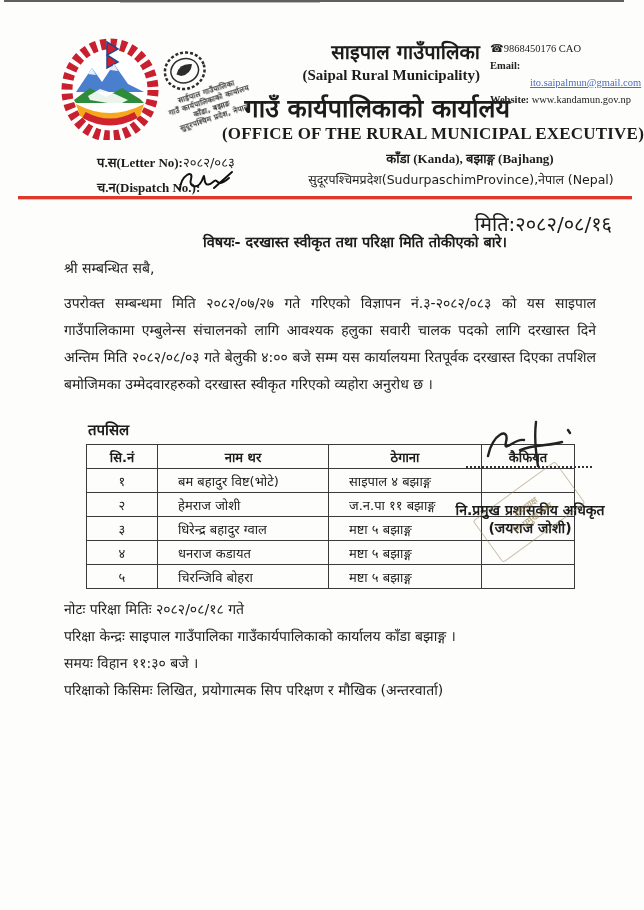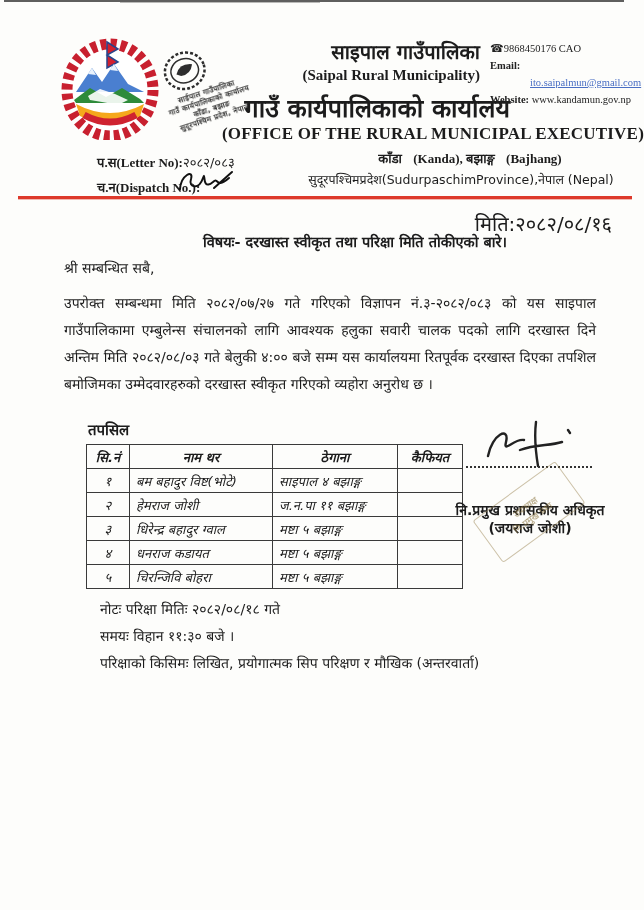--- a/index.html
+++ b/index.html
@@ -26,48 +26,48 @@
   .contact{position:absolute;left:490px;top:40px;width:150px;font-family:"Liberation Serif",serif;font-size:10.5px;line-height:17px;color:#222;}
   .contact .phone-icon{font-size:11px;}
   .contact a{color:#4a6fc4;text-decoration:underline;margin-left:40px;}
   .contact b{font-weight:bold;}
 
   
   .meta-left{position:absolute;left:64px;top:150px;font-size:13px;line-height:25px;}
   .meta-left .lbl-en{font-family:"Liberation Serif",serif;font-weight:bold;margin-left:33px;}
   .dispatch-scribble{position:absolute;left:172px;top:163px;}
   .addr1{position:absolute;left:320px;top:149px;width:300px;text-align:center;font-size:13px;font-weight:bold;}
-  .addr1 .en{font-family:"Liberation Serif",serif;padding-left:8px;}
+  .addr1 .en{font-family:"Liberation Serif",serif;}
   .addr2{position:absolute;left:296px;top:171px;width:330px;text-align:center;font-size:12.5px;}
   .red-rule{position:absolute;left:18px;top:196px;width:614px;height:3px;background:#dd392b;box-shadow:0 1px 0 rgba(221,57,43,.35);}
 
   .date-line{position:absolute;left:360px;top:210px;width:252px;text-align:right;font-size:20px;}
   .subject{position:absolute;left:0;top:231px;width:644px;text-align:center;font-size:14.5px;font-weight:bold;padding-left:33px;}
   .salutation{position:absolute;left:64px;top:258px;font-size:14px;}
   .body-par{position:absolute;left:64px;top:290px;width:532px;font-size:14px;line-height:27px;text-align:justify;}
 
   .tapasil{position:absolute;left:88px;top:419px;font-size:15px;font-weight:bold;}
   table.cand{position:absolute;left:86px;top:444px;border-collapse:collapse;font-size:13px;}
-  table.cand td,table.cand th{border:1.6px solid #3a3a3a;padding:1px 6px;height:21px;white-space:nowrap;font-style:italic;}
+  table.cand td,table.cand th{border:1.6px solid #3a3a3a;padding:1px 20px;height:21px;white-space:nowrap;}
   table.cand th{font-weight:bold;text-align:center;}
   td.c-sn{width:30px;text-align:center;}
   td.c-name,th.c-name{width:130px;text-align:left;}
   td.c-addr,th.c-addr{width:112px;text-align:left;}
   td.c-rem,th.c-rem{width:52px;}
 
   
   .sig-script{position:absolute;left:478px;top:418px;}
   .sig-dots{position:absolute;left:466px;top:466px;width:126px;border-bottom:2.5px dotted #333;}
   .sig-name{position:absolute;left:440px;top:476px;width:180px;text-align:center;font-size:14px;font-weight:bold;margin-top:42px;}
   .sig-title{position:absolute;left:430px;top:500px;width:200px;text-align:center;font-size:14px;font-weight:bold;}
   .faint-stamp{position:absolute;left:478px;top:486px;width:100px;height:50px;transform:rotate(-36deg);
     border:1.5px solid rgba(156,134,84,.5);border-radius:3px;display:flex;flex-direction:column;align-items:center;justify-content:center;
     color:rgba(140,118,66,.55);font-size:9px;font-weight:bold;pointer-events:none;}
 
-  .notes{position:absolute;left:64px;top:596px;width:540px;font-size:14px;line-height:27px;margin-left:36px;}
+  .notes{position:absolute;left:64px;top:596px;width:540px;font-size:14px;line-height:27px;}
   .notes .note-line{white-space:nowrap;}
 </style>
 </head>
 <body>
 
 <div class="page">
   <div class="scan-edge-top"></div>
   <div class="scan-edge-top2"></div>
 
   <div class="emblem">
@@ -180,16 +180,17 @@
   <div class="sig-dots"></div>
   <div class="sig-name">(जयराज जोशी)</div>
   <div class="sig-title">नि.प्रमुख प्रशासकीय अधिकृत</div>
   <div class="faint-stamp">
     <div>उपाध्यक्ष</div>
     <div>नि.प्रमुख प्रशा</div>
   </div>
 
   <div class="notes">
     <div class="note-line">नोटः परिक्षा मितिः २०८२/०८/१८ गते</div>
+    <div class="note-line">परिक्षा केन्द्रः साइपाल गाउँपालिका गाउँकार्यपालिकाको कार्यालय काँडा बझाङ्ग ।</div>
     <div class="note-line">समयः विहान ११:३० बजे ।</div>
     <div class="note-line">परिक्षाको किसिमः लिखित, प्रयोगात्मक सिप परिक्षण र मौखिक (अन्तरवार्ता)</div>
   </div>
 </div>
 
 </body></html>

